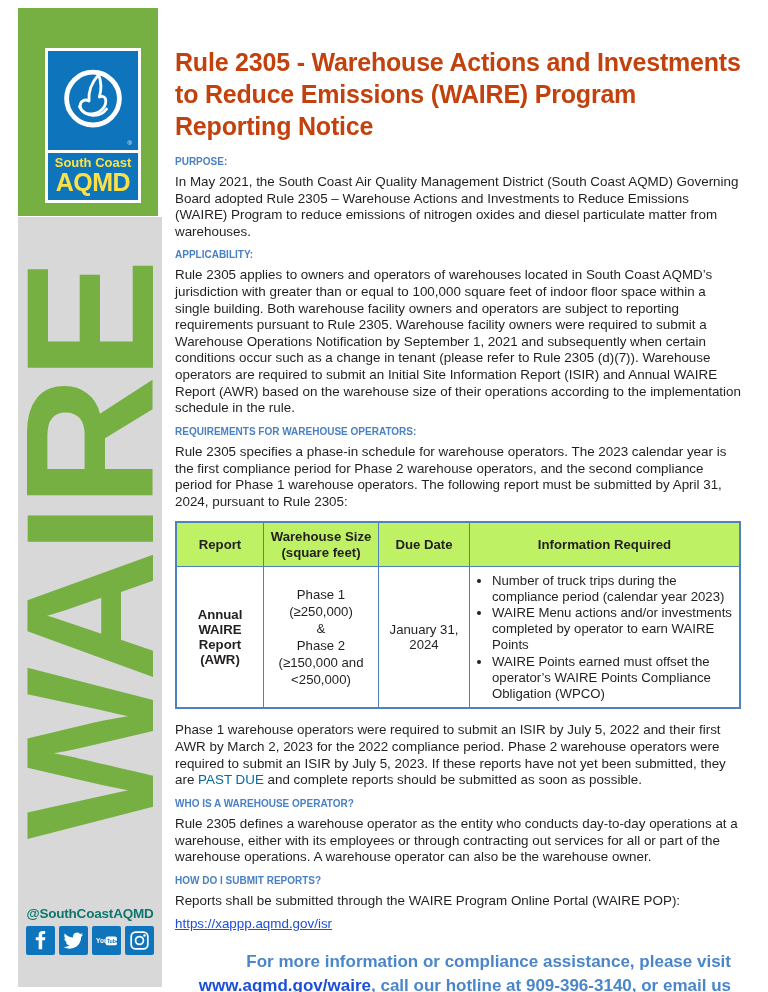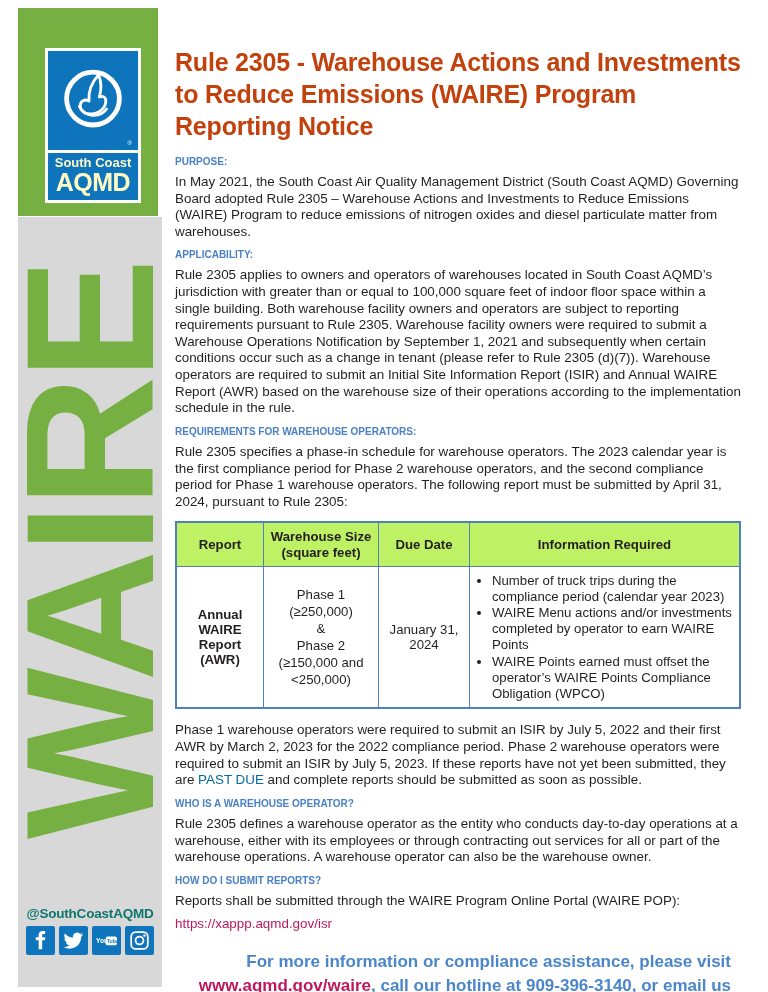--- a/index.html
+++ b/index.html
@@ -5,21 +5,21 @@
   html,body{margin:0;padding:0;background:#fff;}
   .page{position:relative;width:768px;height:992px;background:#fff;overflow:hidden;
         font-family:"Liberation Sans",sans-serif;color:#231f20;}
 
   
   .green-block{position:absolute;left:18px;top:8px;width:140px;height:208px;background:#76B043;}
   .logo{position:absolute;left:27px;top:40px;width:96px;background:#fff;padding:3px;box-sizing:border-box;}
   .logo-emblem{background:#0E75BC;height:99px;display:flex;align-items:center;justify-content:center;position:relative;}
   .logo-emblem svg{width:80px;height:80px;}
   .logo-reg{position:absolute;right:6px;bottom:4px;color:#fff;font-size:6px;}
-  .logo-band{background:#0E75BC;margin-top:3px;text-align:center;color:#fef9c3;padding:3px 0 5px;}
+  .logo-band{background:#0E75BC;margin-top:3px;text-align:center;color:#fde047;padding:3px 0 5px;}
   .logo-line1{font-size:13px;font-weight:bold;line-height:1.1;}
   .logo-line2{font-size:25px;font-weight:bold;line-height:1.0;letter-spacing:-0.5px;}
 
   .gray-panel{position:absolute;left:18px;top:217px;width:144px;height:770px;background:#D8D8D8;}
   .watermark-wrap{position:absolute;left:0;top:0;width:100%;height:668px;
                   display:flex;align-items:center;justify-content:center;overflow:visible;}
   .watermark{transform:rotate(-90deg);white-space:nowrap;font-size:182px;font-weight:bold;
              color:#76B043;letter-spacing:-4px;line-height:1;}
   .social{position:absolute;left:0;bottom:32px;width:100%;text-align:center;}
   .handle{color:#0f766e;font-size:13.5px;font-weight:bold;letter-spacing:-0.2px;}
@@ -40,21 +40,21 @@
   th{background:#bef264;text-align:center;line-height:1.15;padding:6px 4px;font-size:13.2px;}
   td.c{text-align:center;}
   td.report{font-weight:bold;width:74px;}
   td.size{width:102px;white-space:pre-line;line-height:1.3;}
   td.due{width:78px;}
   td.info{padding:2px 6px 4px 2px;}
   td.info ul{margin:4px 0 2px 20px;padding:0;}
   td.info li{margin:0 0 1px;line-height:1.2;}
 
   .red{color:#0369a1;font-weight:normal;}
-  a.link{color:#be185d;cursor:pointer;}
+  a.link{color:#1d4ed8;text-decoration:underline;cursor:pointer;}
   .footer{color:#4A86C9;font-weight:bold;text-align:right;margin-top:17px;
           font-size:17px;line-height:1.4;padding:0 10px;}
 </style>
 </head>
 <body>
 
 <div class="page">
 
   <div class="green-block">
     <div class="logo">

